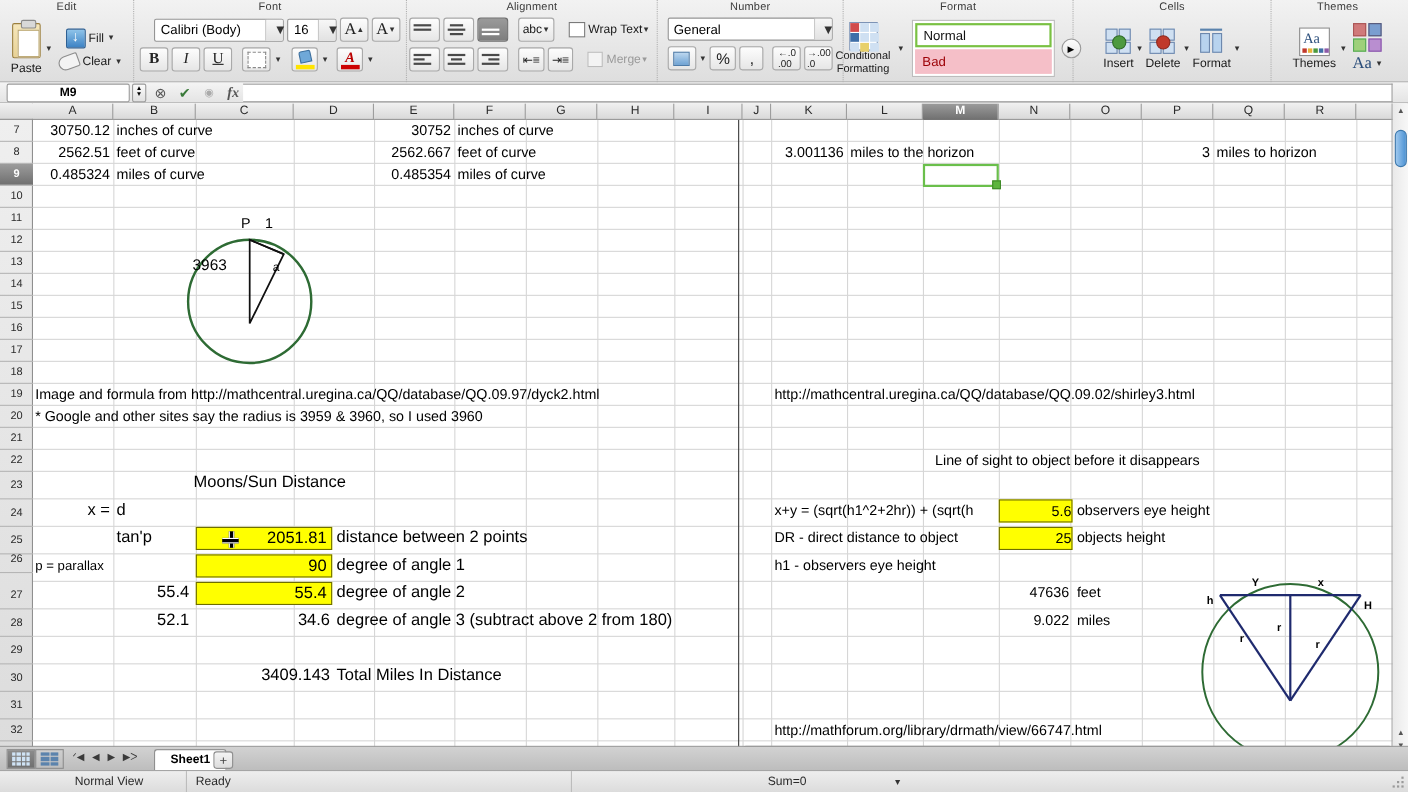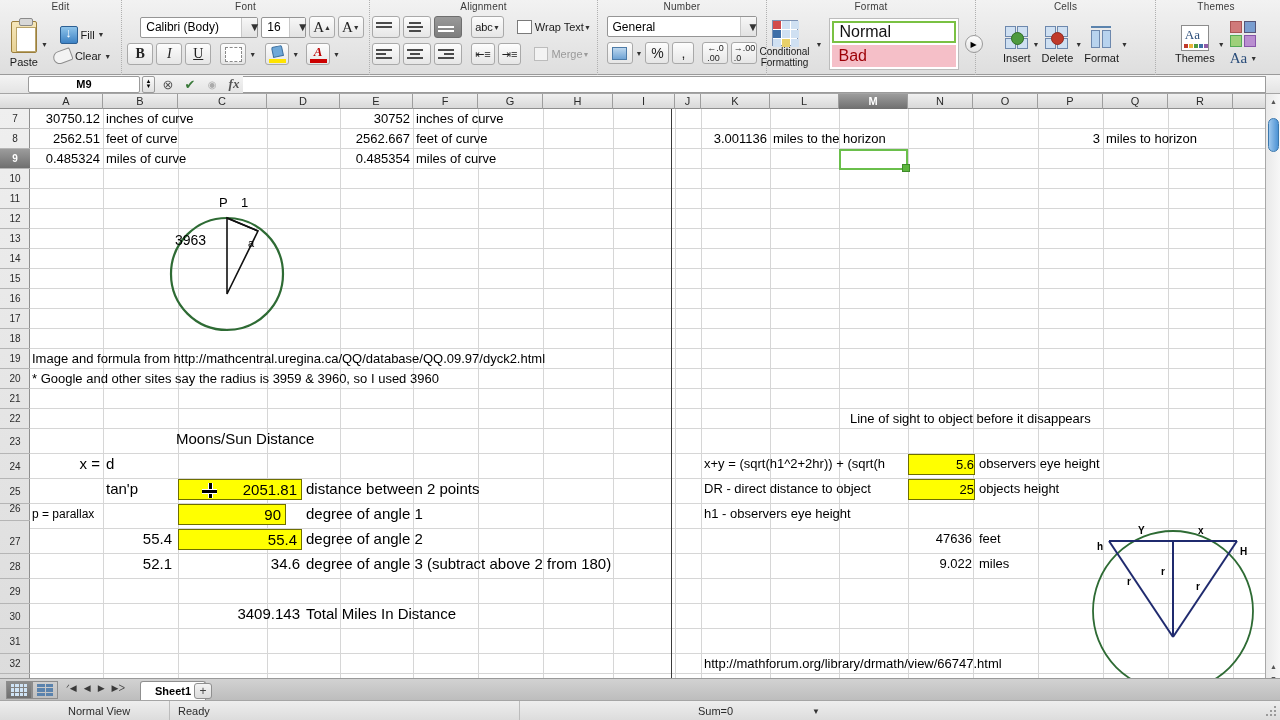--- a/index.html
+++ b/index.html
@@ -74,38 +74,38 @@
   .alignglyph i{display:block;height:2px;background:#4a4a4a;}
   .alignglyph.pressed i{background:#fff;}
 
   .numbox{width:150px;height:21px;background:#fff;border:1px solid #959595;border-radius:2px;display:flex;align-items:center;}
   .numbox span{padding-left:5px;font-size:12px;}
 
   .cf-icon{width:26px;height:26px;position:relative;background:#fff;border:1px solid #7d93b5;}
   .cf-icon .c{position:absolute;width:8px;height:8px;}
   .stylebox{ border:1px solid #bcbcbc; background:#fff; width:130px; height:52px; padding:2px;
              display:flex;flex-direction:column;gap:2px;}
-  .sty { height:23px; display:flex; align-items:center; padding-left:6px; font-size:16px; }
+  .sty { height:23px; display:flex; align-items:center; padding-left:6px; font-size:12px; }
   .sty.normal{ border:2px solid #7ac143; background:#fff; color:#111; }
   .sty.bad{ background:#f5bfc8; color:#9c0006; border:1px solid #f5bfc8;}
   .spin{width:18px;height:18px;border:1px solid #9a9a9a;border-radius:9px;background:linear-gradient(#fdfdfd,#e4e4e4);
         display:flex;align-items:center;justify-content:center;font-size:8px;}
 
   .cellicon{width:26px;height:26px;position:relative;}
   .cellicon .g{position:absolute;width:11px;height:11px;border:1px solid #6d88ad;background:#cfe0f2;}
   .cellicon .badge{position:absolute;width:13px;height:13px;border-radius:7px;left:1px;top:6px;}
   .themes-icon{width:28px;height:26px;background:#fff;border:1px solid #8c8c8c;position:relative;}
   .themes-icon .aa{position:absolute;left:3px;top:1px;font-family:"Liberation Serif",serif;font-size:13px;color:#2a4d7a;}
   .themes-icon .strip{position:absolute;left:2px;bottom:2px;display:flex;gap:1px;}
   .themes-icon .strip i{width:4px;height:4px;display:block;}
 
   
   .fbar{position:absolute;left:0;top:75px;width:1280px;height:19px;background:linear-gradient(#f4f4f4,#e4e4e4);
         border-bottom:1px solid #a5a5a5;display:flex;align-items:center;}
-  .namebox{width:112px;height:17px;margin-left:28px;background:#fff;border:1px solid #9b9b9b;border-radius:2px;
+  .namebox{width:112px;height:17px;margin-left:6px;background:#fff;border:1px solid #9b9b9b;border-radius:2px;
            display:flex;align-items:center;justify-content:center;font-size:11px;font-weight:bold;}
   .nbspin{width:13px;height:17px;margin-left:2px;background:linear-gradient(#fbfbfb,#e0e0e0);border:1px solid #9b9b9b;
           border-radius:2px;display:flex;flex-direction:column;align-items:center;justify-content:center;font-size:6px;line-height:5px;}
   .fbicon{width:18px;height:18px;display:flex;align-items:center;justify-content:center;margin-left:4px;font-size:13px;color:#555;}
   .fbinput{flex:1;height:17px;background:#fff;border:1px solid #9b9b9b;border-left:none;margin-right:14px;}
 
   
   .gridwrap{position:absolute;left:0;top:94px;width:1280px;height:592px;background:#fff;overflow:hidden;}
   .colhead{position:absolute;left:0;top:0;height:15px;width:1280px;
            background:linear-gradient(#f0f0f0,#d9d9d9);border-bottom:1px solid #8f8f8f;}
@@ -621,41 +621,42 @@
         <path d="M82,19 L82,95 L113,32 Z" fill="none" stroke="#111" stroke-width="1.6"></path>
         <line x1="82" y1="19" x2="113" y2="32" stroke="#111" stroke-width="1.6"></line>
       </svg>
       <span style="position:absolute;left:74px;top:-4px;font-size:13px">P</span>
       <span style="position:absolute;left:96px;top:-4px;font-size:13px">1</span>
       <span style="position:absolute;left:30px;top:33px;font-size:14px">3963</span>
       <span style="position:absolute;left:103px;top:38px;font-size:11px">a</span>
     </div>
 
     <div class="cell l" style="left:2px;top:240px;width:660px">Image and formula from http://mathcentral.uregina.ca/QQ/database/QQ.09.97/dyck2.html</div>
+    <div class="cell l" style="left:674px;top:240px;width:560px">http://mathcentral.uregina.ca/QQ/database/QQ.09.02/shirley3.html</div>
     <div class="cell l" style="left:2px;top:260px;width:660px">* Google and other sites say the radius is 3959 &amp; 3960, so I used 3960</div>
 
     <div class="cell l" style="left:820px;top:300px;width:420px">Line of sight to object before it disappears</div>
 
     <div class="cell l" style="left:146px;top:320px;width:300px;font-size:15px">Moons/Sun Distance</div>
 
     <div class="cell r" style="left:0;top:345px;width:70px;font-size:15px">x =</div>
     <div class="cell l" style="left:76px;top:345px;width:60px;font-size:15px">d</div>
     <div class="cell l" style="left:674px;top:345px;width:250px">x+y = (sqrt(h1^2+2hr)) +  (sqrt(h</div>
     <div class="cell r yellow" style="left:878px;top:345px;width:67px">5.6</div>
     <div class="cell l" style="left:949px;top:345px;width:240px">observers eye height</div>
 
     <div class="cell l" style="left:76px;top:370px;width:70px;font-size:15px">tan'p</div>
     <div class="cell r yellow" style="left:148px;top:370px;width:124px;padding-right:4px;font-size:15px">2051.81</div>
     <div class="cell l" style="left:276px;top:370px;width:280px;font-size:15px">distance between 2 points</div>
     <div class="cell l" style="left:674px;top:370px;width:230px">DR - direct distance to object</div>
     <div class="cell r yellow" style="left:878px;top:370px;width:67px">25</div>
     <div class="cell l" style="left:949px;top:370px;width:240px">objects height</div>
 
     <div class="cell l" style="left:2px;top:395px;width:140px;font-size:12px">p = parallax</div>
-    <div class="cell r yellow" style="left:148px;top:395px;width:108px;padding-right:4px;font-size:15px">90</div>
+    <div class="cell r yellow" style="left:148px;top:395px;width:124px;padding-right:4px;font-size:15px">90</div>
     <div class="cell l" style="left:276px;top:395px;width:280px;font-size:15px">degree of angle 1</div>
     <div class="cell l" style="left:674px;top:395px;width:260px">h1 - observers eye height</div>
 
     <div class="cell r" style="left:0;top:420px;width:142px;font-size:15px">55.4</div>
     <div class="cell r yellow" style="left:148px;top:420px;width:124px;padding-right:4px;font-size:15px">55.4</div>
     <div class="cell l" style="left:276px;top:420px;width:280px;font-size:15px">degree of angle 2</div>
     <div class="cell r" style="left:878px;top:420px;width:64px">47636</div>
     <div class="cell l" style="left:949px;top:420px;width:160px">feet</div>
 
     <div class="cell r" style="left:0;top:445px;width:142px;font-size:15px">52.1</div>

